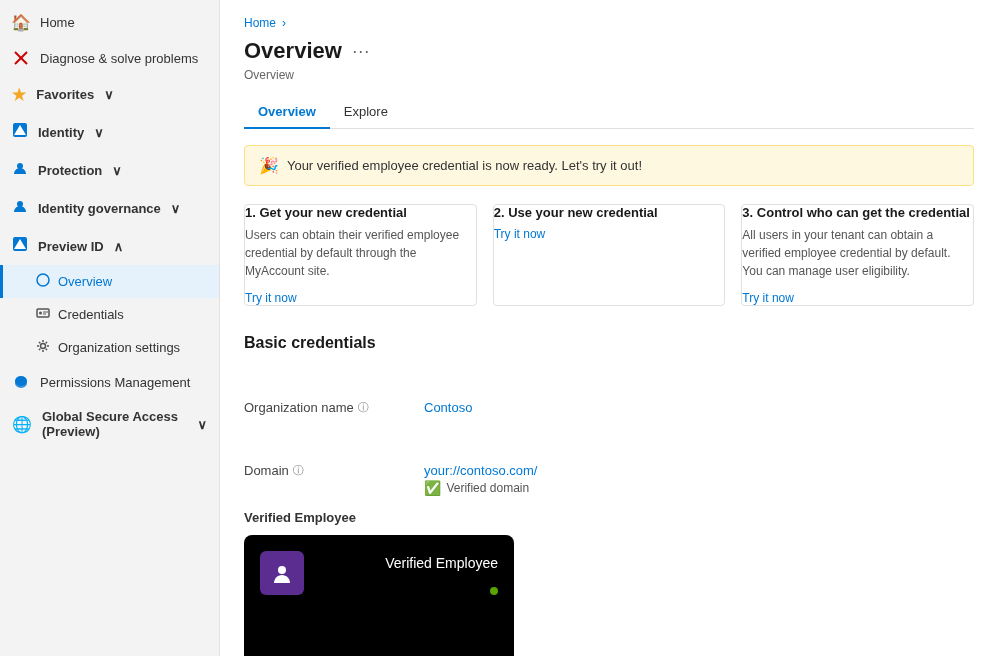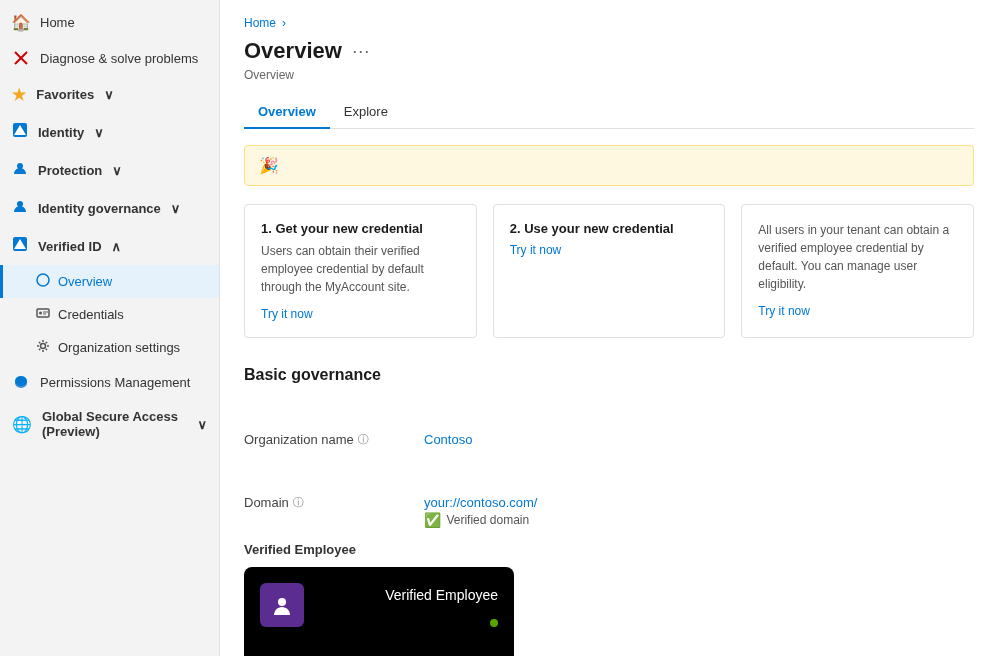--- a/index.html
+++ b/index.html
@@ -74,21 +74,21 @@
 
     
     .banner {
       display: flex; align-items: center; gap: 8px; background: #fff8e1; border: 1px solid #ffe082; border-radius: 4px; padding: 10px 14px; margin-bottom: 18px; font-size: 13px; color: #333;
     }
     .banner-icon { font-size: 16px; }
 
     
     .cards { display: flex; gap: 16px; margin-bottom: 28px; }
     .card {
-      flex: 1; border: 1px solid #e0e0e0; border-radius: 4px; padding: 16px; background: #fff;
+      flex: 1; border: 1px solid #e0e0e0; border-radius: 4px; background: #fff;
     }
     .card-title { font-size: 13px; font-weight: 600; margin-bottom: 6px; color: #1a1a1a; }
     .card-text { font-size: 12px; color: #555; margin-bottom: 10px; line-height: 1.5; }
     .card-link { color: #0078d4; font-size: 12px; cursor: pointer; text-decoration: none; }
 
     
     .section-title { font-size: 16px; font-weight: 600; color: #1a1a1a; margin-bottom: 14px; }
     .info-row { display: flex; align-items: flex-start; margin-bottom: 14px; gap: 0; margin-top: 48px; }
     .info-label { width: 180px; font-size: 13px; color: #444; display: flex; align-items: center; gap: 4px; }
     .info-value { font-size: 13px; color: #0078d4; cursor: pointer; }
@@ -174,21 +174,21 @@
     <span class="chevron">∨</span>
   </div>
 
   <div class="sidebar-section-header">
     <span class="icon verifiedid-icon">
       <svg width="16" height="16" viewBox="0 0 16 16">
           <rect x="1" y="1" width="14" height="14" rx="2" fill="#0078d4"></rect>
           <polygon points="8,3 14,13 2,13" fill="white"></polygon>
         </svg>
     </span>
-    <span class="label">Verified ID</span>
+    <span class="label">Preview ID</span>
     <span class="chevron">∧</span>
   </div>
 
   <div class="sidebar-sub-item active">
     <span class="icon">
       <svg width="14" height="14" viewBox="0 0 14 14">
           <circle cx="7" cy="7" r="6" fill="none" stroke="#0078d4" stroke-width="1.5"></circle>
         </svg>
     </span>
     <span>Overview</span>
@@ -252,46 +252,51 @@
     <div class="tab active">
       <span>Overview</span>
     </div>
     <div class="tab">
       <span>Explore</span>
     </div>
   </div>
 
   <div class="banner">
     <span class="banner-icon">🎉</span>
+    <span>Your verified employee credential is now ready. Let's try it out!</span>
   </div>
 
   <div class="cards">
     <div class="card">
       <div class="card-title">
         <span>1.</span>
         <span>Get your new credential</span>
       </div>
       <div class="card-text">Users can obtain their verified employee credential by default through the MyAccount site.</div>
       <a class="card-link">Try it now</a>
     </div>
     <div class="card">
       <div class="card-title">
         <span>2.</span>
         <span>Use your new credential</span>
       </div>
       <a class="card-link">Try it now</a>
     </div>
     <div class="card">
+      <div class="card-title">
+        <span>3.</span>
+        <span>Control who can get the credential</span>
+      </div>
       <div class="card-text">All users in your tenant can obtain a verified employee credential by default. You can manage user eligibility.</div>
       <a class="card-link">Try it now</a>
     </div>
   </div>
 
   <div>
-    <div class="section-title">Basic governance</div>
+    <div class="section-title">Basic credentials</div>
 
     <div class="info-row">
       <div class="info-label">
         <span>Organization name</span>
         <span class="info-icon">ⓘ</span>
       </div>
       <div class="info-value">Contoso</div>
     </div>
 
     <div class="info-row">

